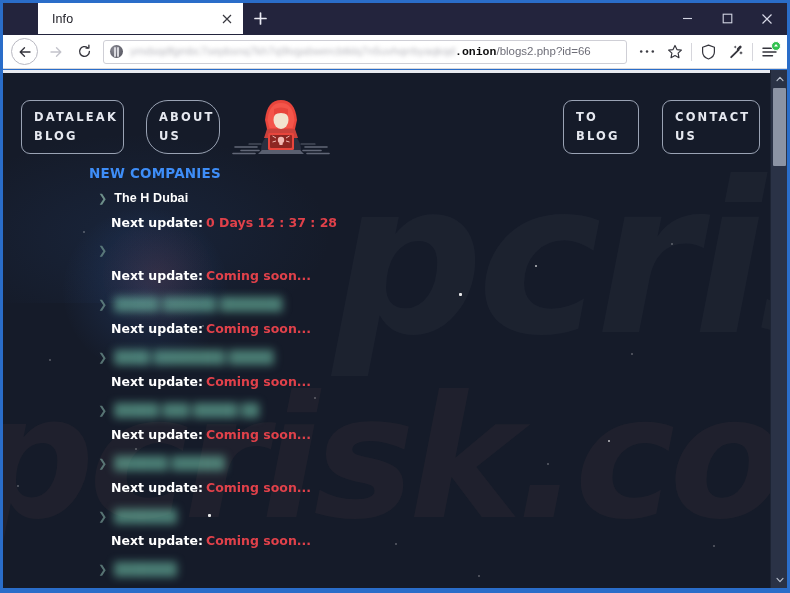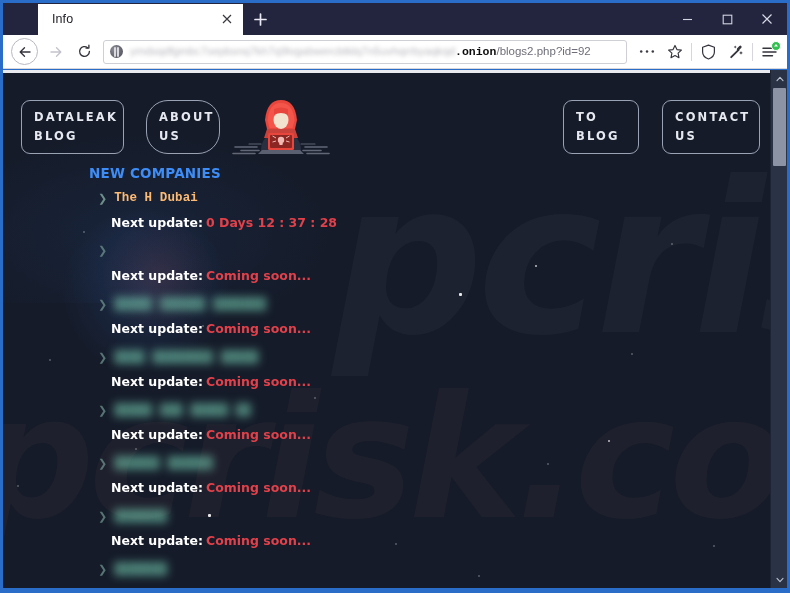--- a/index.html
+++ b/index.html
@@ -28,21 +28,21 @@
 
   
   .tabstrip {
     position: absolute;
     left: 3px; top: 3px;
     width: 784px;
     height: 32px;
     background: #23243d;
     box-sizing: border-box;
     display: flex;
-    align-items: center;
+    align-items: flex-start;
   }
   .tabstrip-left-pad { width: 35px; height: 32px; flex: 0 0 auto; }
 
   .tab {
     position: relative;
     width: 205px;
     height: 31px;
     background: #ffffff;
     display: flex;
     align-items: center;
@@ -355,22 +355,22 @@
   .chev {
     color: #6d8f8a;
     font-size: 11px;
     line-height: 1;
     flex: 0 0 auto;
     margin-top: 1px;
   }
   .cname {
     font-size: 12.5px;
     font-weight: 700;
-    color: #fdba74;
-    font-family: Liberation Mono, monospace;
+    color: #ffffff;
+    font-family: Liberation Sans, sans-serif;
     letter-spacing: .1px;
   }
   .entry.blurred .cname {
     filter: blur(4px);
     color: rgba(120,210,180,.55);
     user-select: none;
   }
   .entry.blurred .chev { color: rgba(110,145,140,.75); }
 
   .entry-update {
@@ -482,21 +482,21 @@
         <path d="M12.4 7.5 A4.9 4.9 0 1 1 10.6 3.7" stroke="#34343c" stroke-width="1.35" fill="none" stroke-linecap="round"></path>
         <path d="M11.9 1.2 L11.9 4.1 L9.0 4.1" stroke="#34343c" stroke-width="1.35" fill="none" stroke-linecap="round" stroke-linejoin="round"></path>
       </svg>
     </div>
 
     <div class="urlbar">
       <span class="url-shield"></span>
       <span class="url-text">
         <span class="url-blur">ymdsqdfgmbc7sepbsnq7kh7q9lvgabwercbtklq7n5uvhqrrbyaqkqd</span>
           <span class="url-dom">.onion</span>
-          <span class="url-path">/blogs2.php?id=92</span>
+          <span class="url-path">/blogs2.php?id=66</span>
       </span>
     </div>
 
     <div class="tbicon">
       <svg width="16" height="5" viewBox="0 0 16 5">
           <circle cx="2.2" cy="2.5" r="1.25" fill="#3c3c44"></circle>
           <circle cx="8" cy="2.5" r="1.25" fill="#3c3c44"></circle>
           <circle cx="13.8" cy="2.5" r="1.25" fill="#3c3c44"></circle>
         </svg>
     </div>

